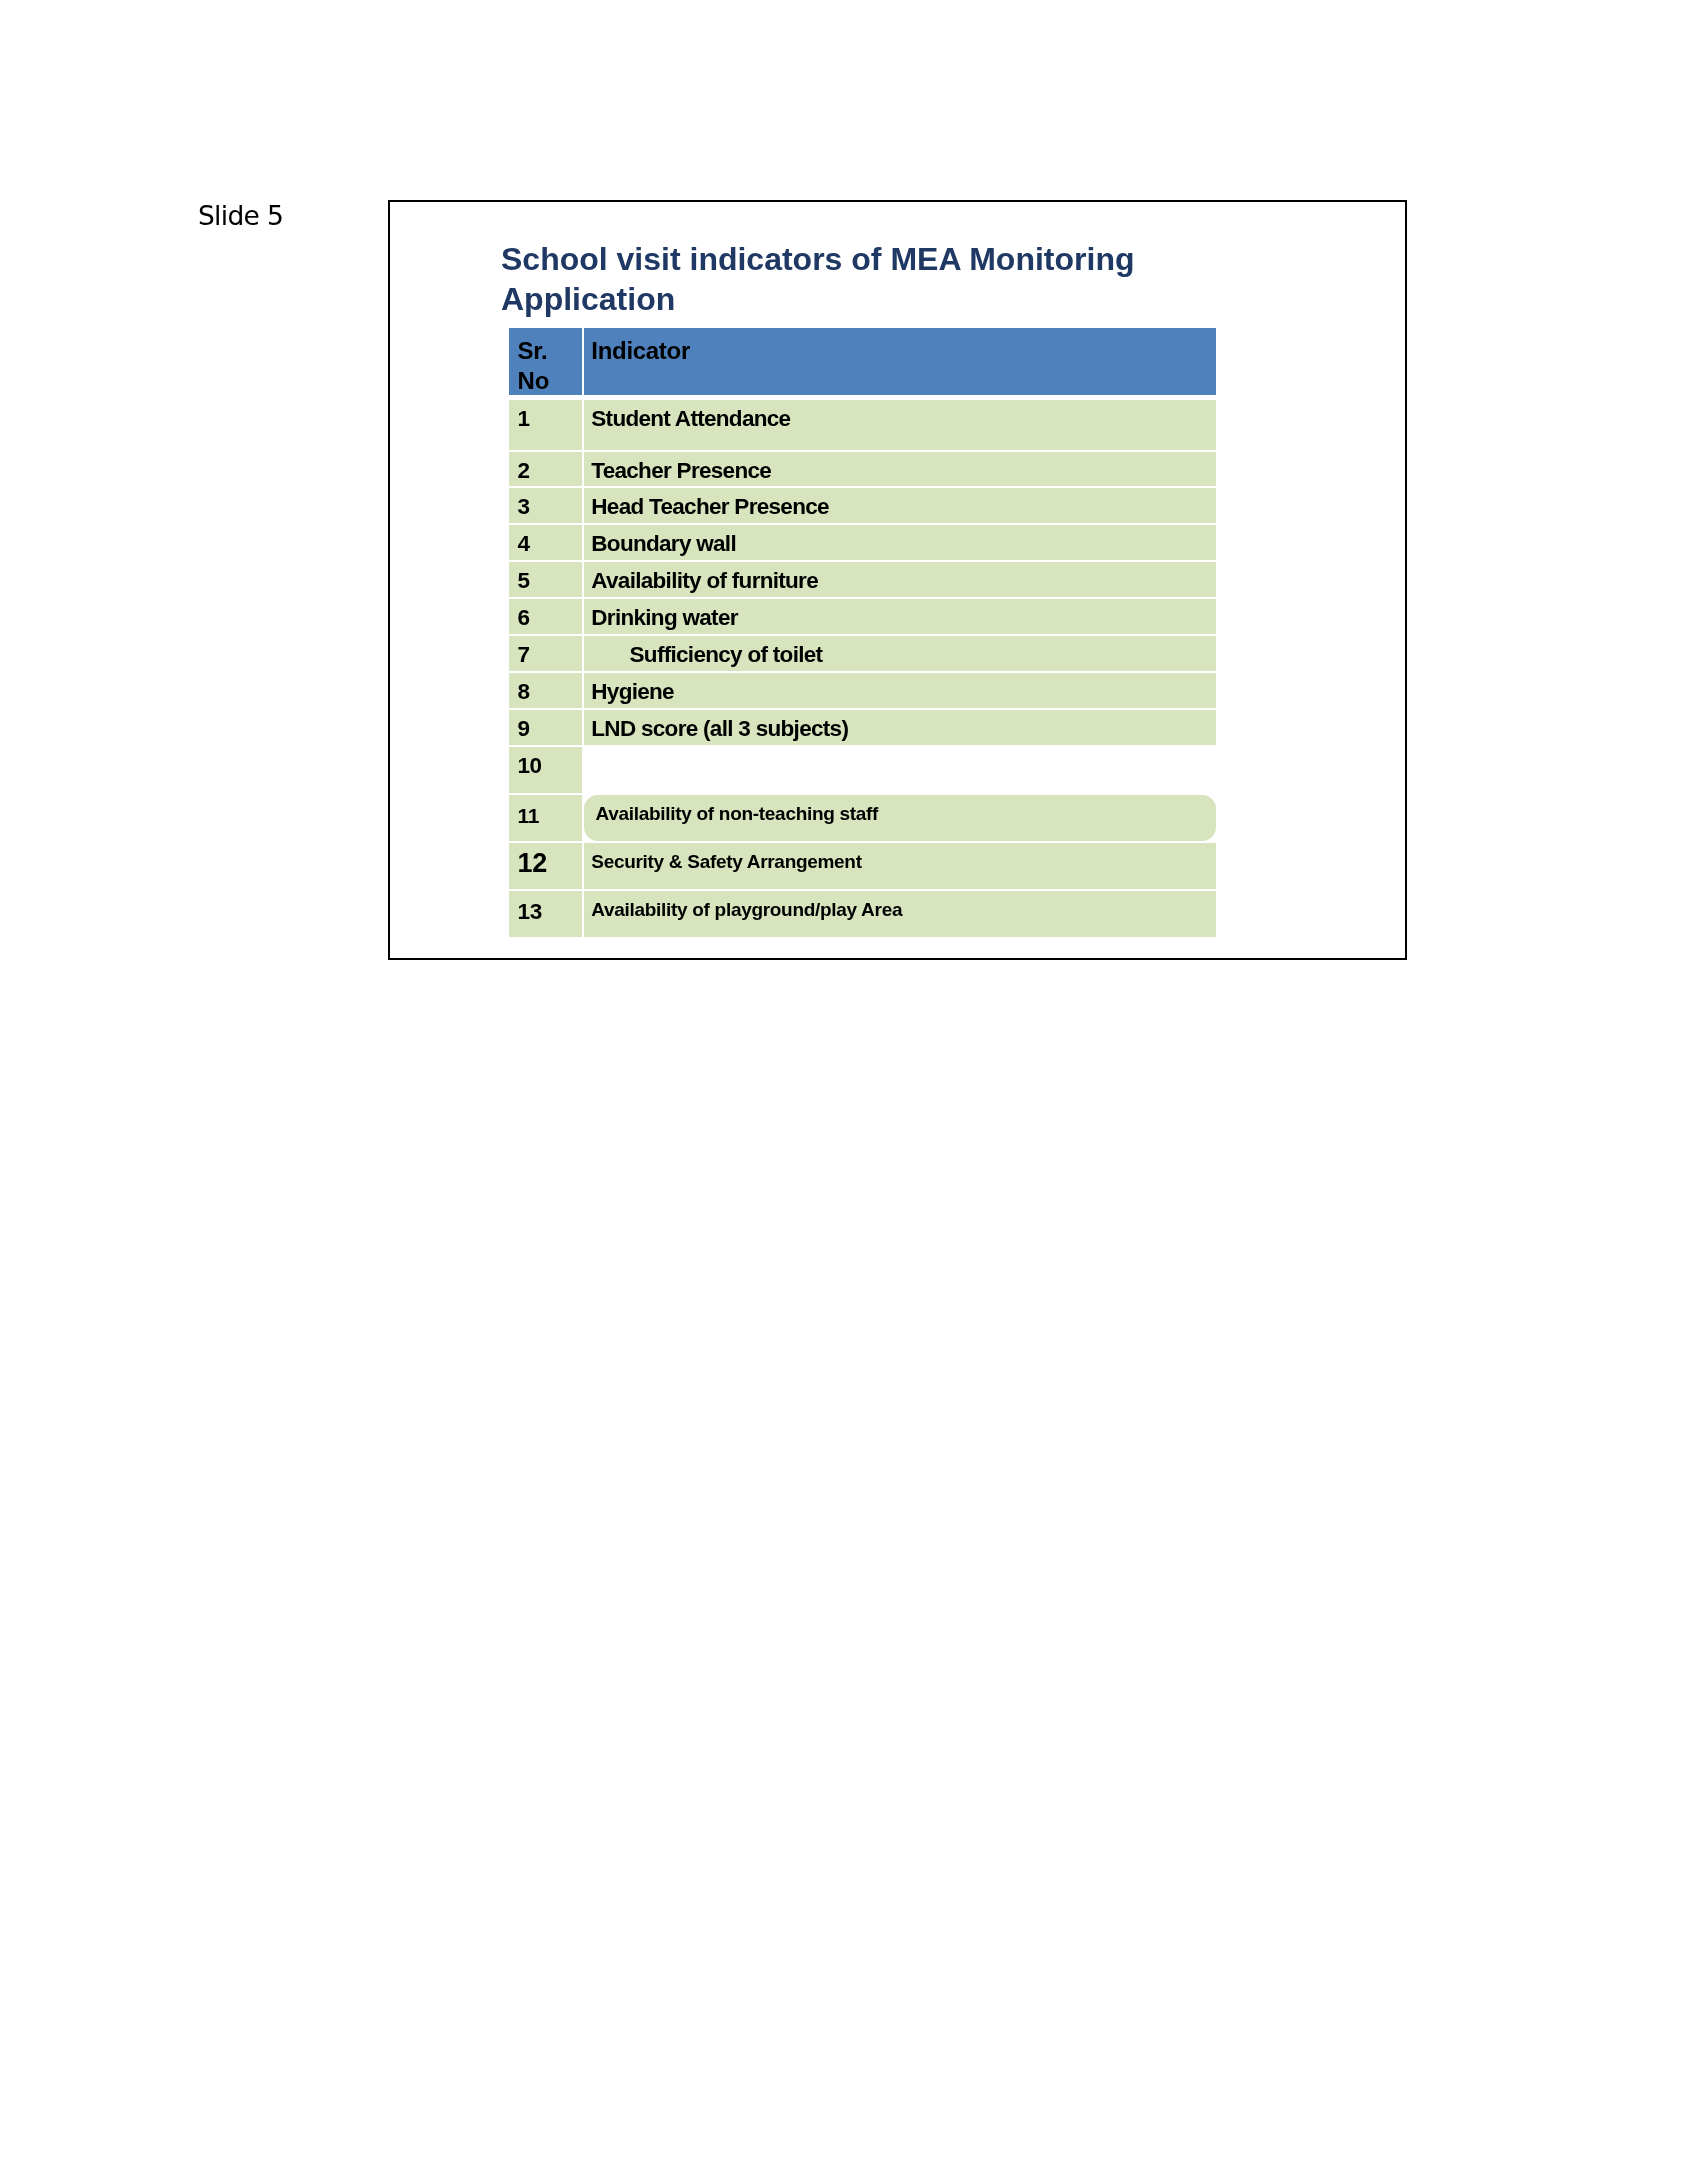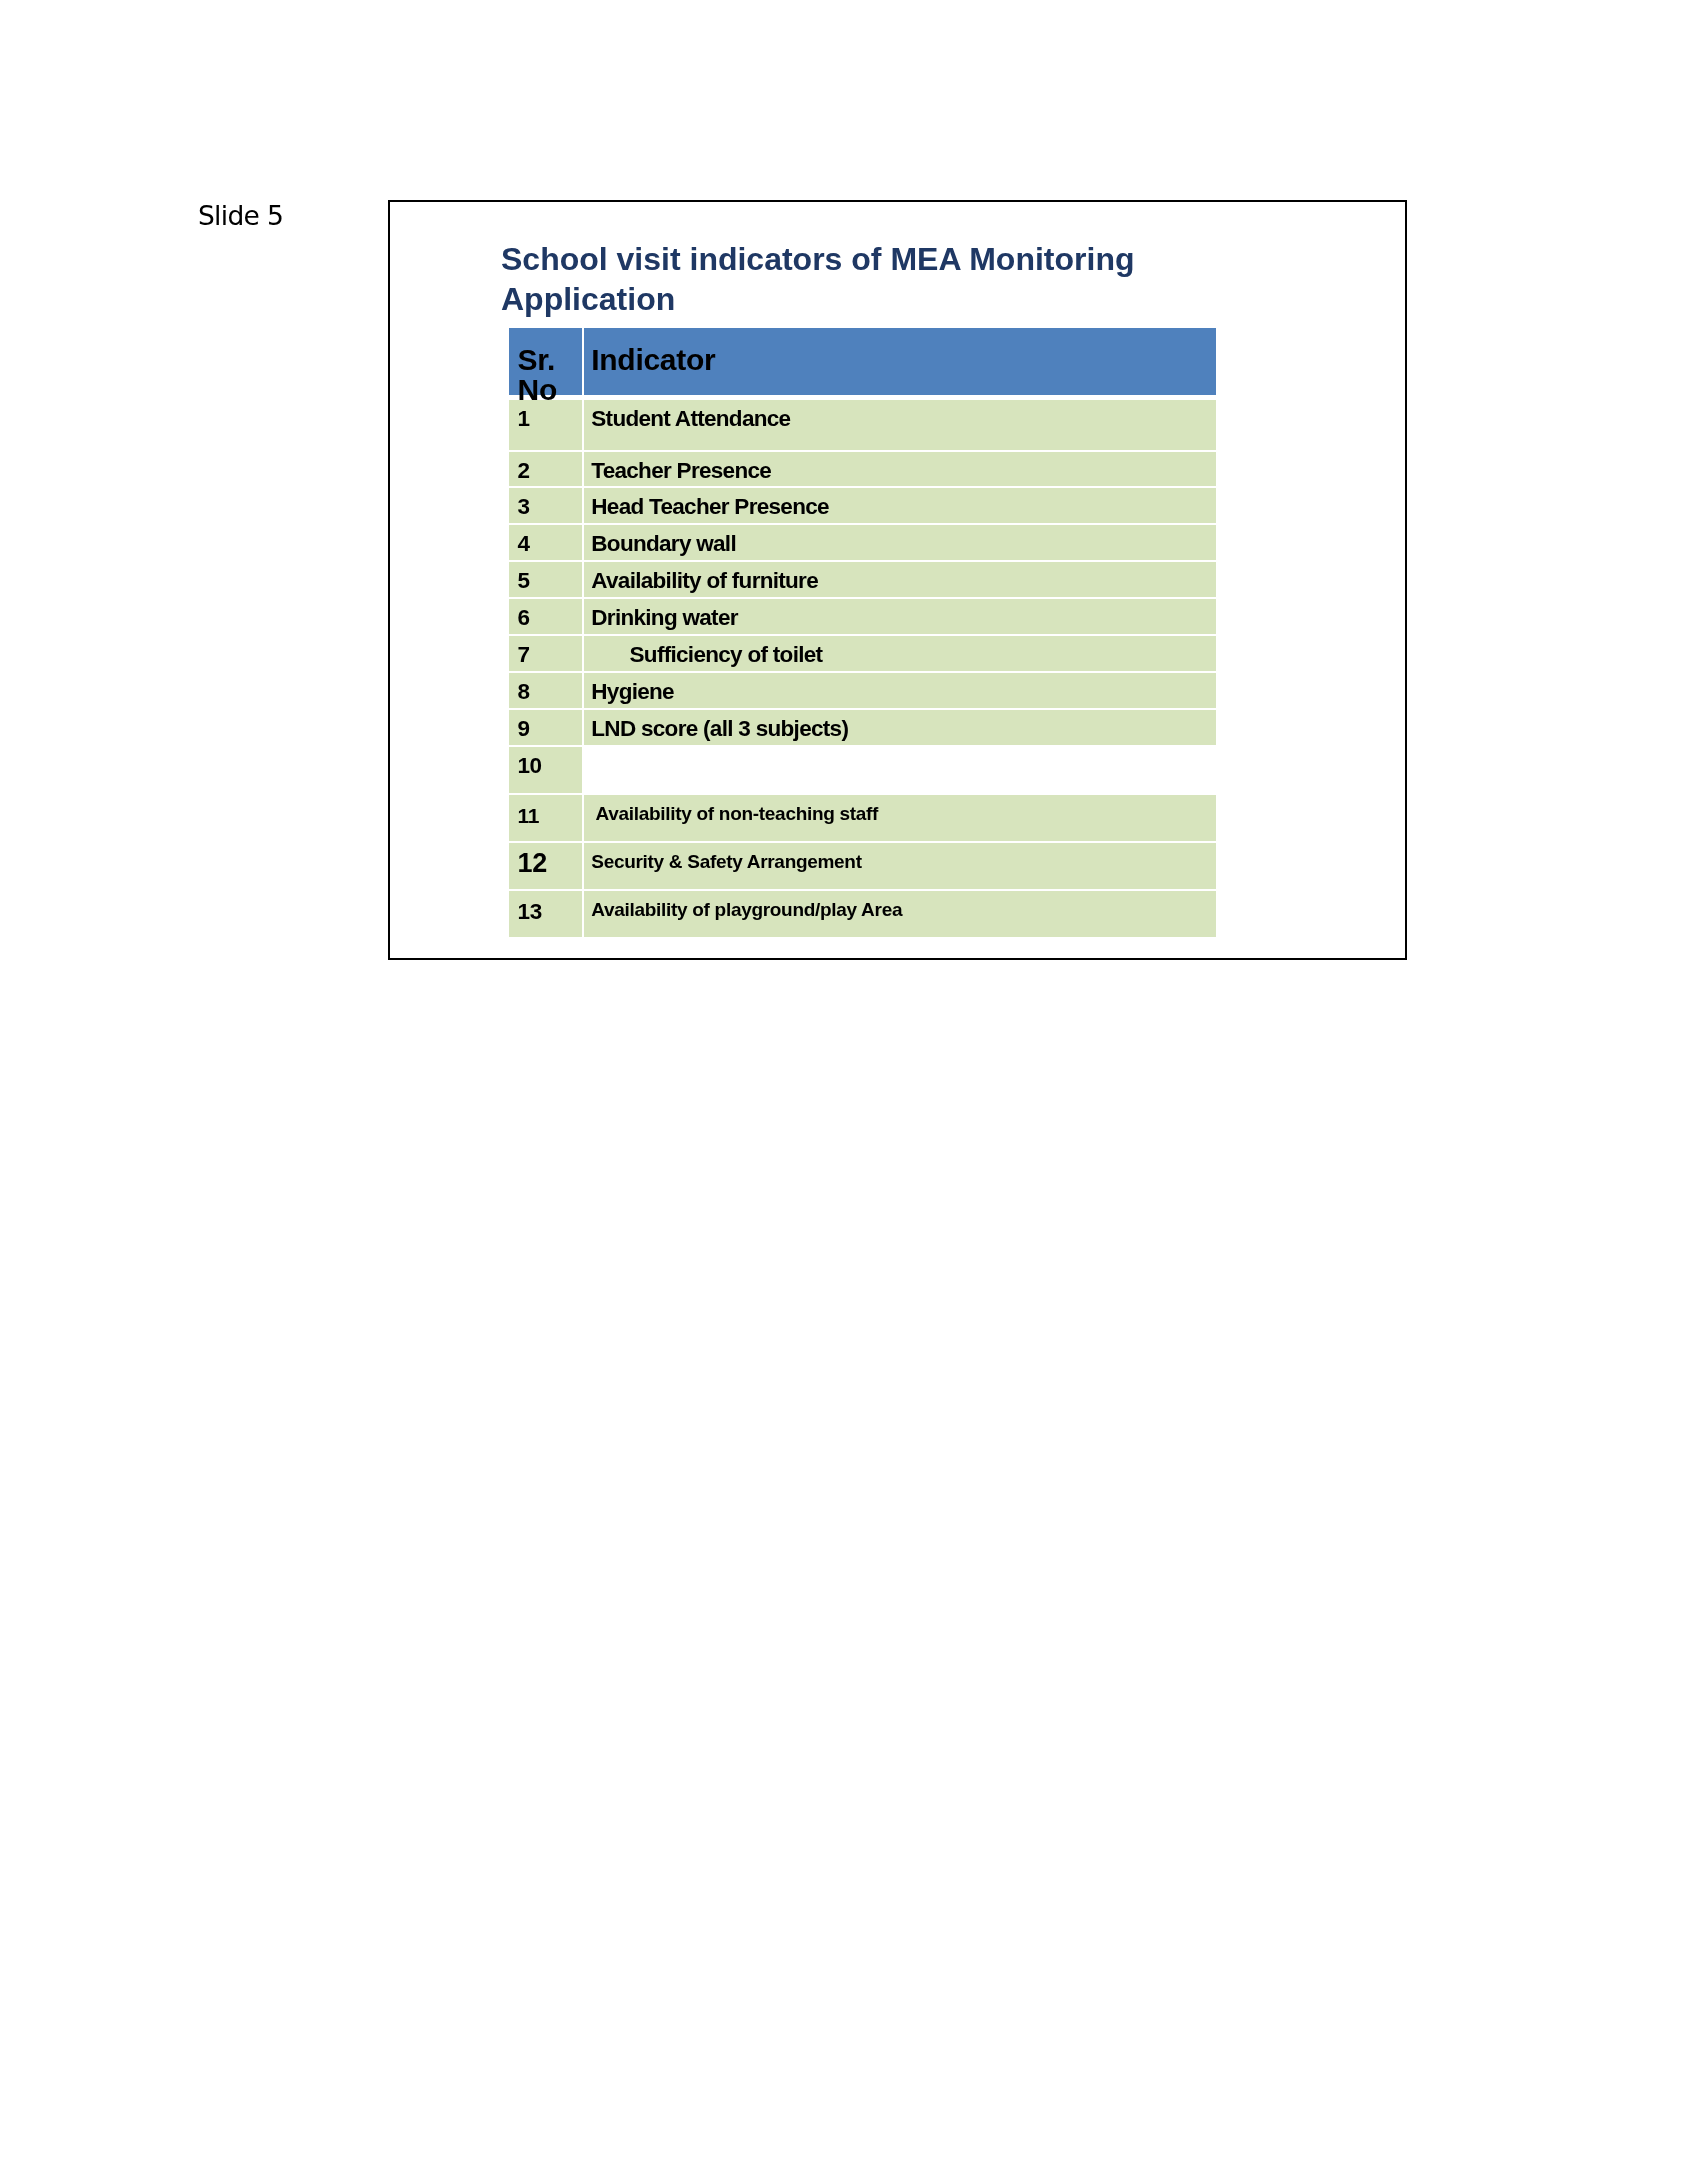--- a/index.html
+++ b/index.html
@@ -5,21 +5,21 @@
   html, body { margin:0; padding:0; background:#ffffff; }
   body { width:1687px; height:2183px; position:relative; overflow:hidden; font-family:"Liberation Sans", sans-serif; }
   .slide-label { position:absolute; left:198px; top:200px; font-family:"DejaVu Sans", sans-serif; font-size:26.5px; color:#000; letter-spacing:-0.7px; }
   .slide-frame { position:absolute; left:388px; top:200px; width:1015px; height:756px; border:2px solid #000; box-sizing:content-box; }
   .title { position:absolute; left:501px; top:239px; width:728px; font-family:"Liberation Sans", sans-serif; font-weight:bold; font-size:32px; line-height:40px; color:#1f3864; }
   .tbl { position:absolute; left:509px; top:328px; width:707px; }
   .row { display:flex; margin-bottom:2px; }
   .cell { box-sizing:border-box; font-family:"Liberation Sans", sans-serif; font-weight:bold; color:#000; padding-left:8.6px; }
   .c1 { width:73px; margin-right:2px; }
   .c2 { flex:1; padding-left:7.3px; }
-  .hdr .cell { background:#4f81bd; font-size:30px; line-height:30px; padding-top:17px; letter-spacing:-0.3px; }
+  .hdr .cell { background:#4f81bd; font-size:24px; line-height:30px; padding-top:8px; letter-spacing:-0.3px; }
   .hdr { height:67px; margin-bottom:5.3px; }
   .hdr .cell { height:67px; }
   .body .cell { background:#d7e4bd; font-size:22.5px; letter-spacing:-0.7px; padding-top:5.3px; line-height:25px; }
   .body .cell.small { font-size:19px; padding-top:6px; letter-spacing:-0.3px; }
 </style>
 </head>
 <body>
 
 <div class="slide-label">Slide 5</div>
 
@@ -68,21 +68,21 @@
       </div>
       <div class="row" style="height: 35px;">
         <div class="cell c1" style="height: 35px;">9</div>
         <div class="cell c2" style="height: 35px; white-space: pre;">LND score (all 3 subjects)</div>
       </div>
       <div class="row" style="height: 46px;">
         <div class="cell c1" style="height: 46px;">10</div>
       </div>
       <div class="row" style="height: 46px;">
         <div class="cell c1 small" style="height: 46px; font-size: 21px; padding-top: 8px;">11</div>
-        <div class="cell c2 small" style="height: 46px; white-space: pre;"> Availability of non-teaching staff</div>
+        <div class="cell c2 small" style="height: 46px; white-space: pre; border-radius: 14px;"> Availability of non-teaching staff</div>
       </div>
       <div class="row" style="height: 46px;">
         <div class="cell c1 small" style="height: 46px; font-size: 27px; padding-top: 8px;">12</div>
         <div class="cell c2 small" style="height: 46px; white-space: pre;">Security &amp; Safety Arrangement</div>
       </div>
       <div class="row" style="height: 46px;">
         <div class="cell c1 small" style="height: 46px; font-size: 22.5px; padding-top: 8px;">13</div>
         <div class="cell c2 small" style="height: 46px; white-space: pre;">Availability of playground/play Area</div>
       </div>
     </div>

